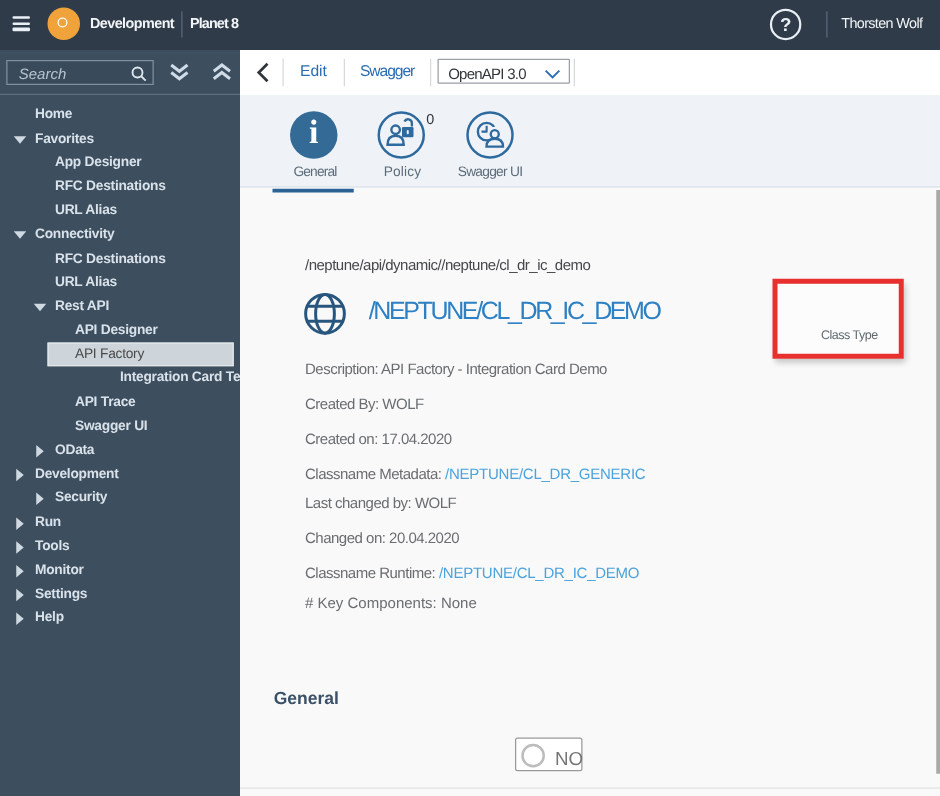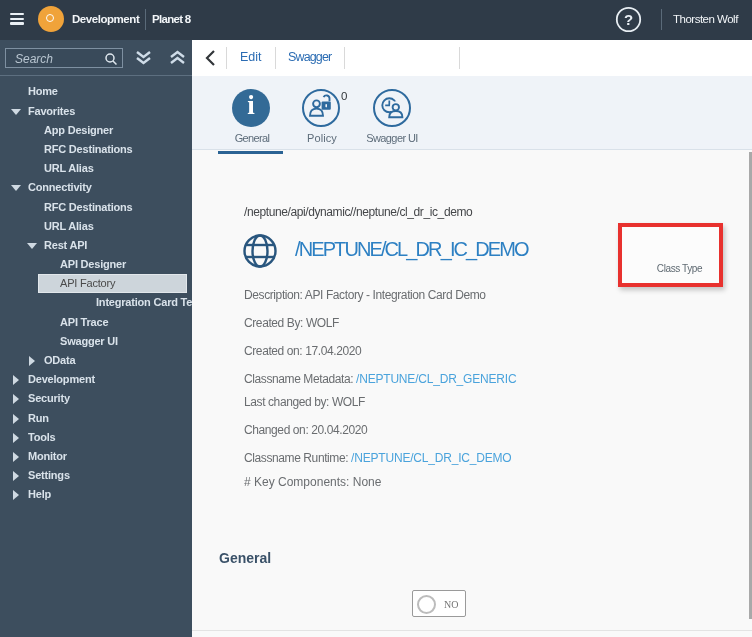--- a/index.html
+++ b/index.html
@@ -41,21 +41,21 @@
   .underline { position:absolute; left:26px; top:75px; width:65px; height:3px; background:#2b6394; }
 
   .content { position:absolute; left:192px; top:151px; width:560px; height:406px; background:#f9f9f9; }
   .grow { position:absolute; left:52px; color:#6a6d70; font-size:12px; letter-spacing:-0.4px; white-space:nowrap; }
   .lnk { color:#4aa3dc; letter-spacing:-0.2px; }
 
   .redbox { position:absolute; left:426px; top:72px; width:105px; height:64px; border:4px solid #e8312e; background:#fcfcfc; box-shadow:2px 3px 5px rgba(0,0,0,0.22); }
 
   .switch { position:absolute; left:220px; top:439px; width:54px; height:27px; border:1px solid #9a9a9a; background:#fff; border-radius:2px; }
   .switch .knob { position:absolute; left:4px; top:3.5px; width:19px; height:19px; border:2.5px solid #bcbcbc; border-radius:50%; background:#fff; }
-  .switch .no { position:absolute; left:31px; top:8px; font-size:10px; color:#757575;font-family:Liberation Serif, serif; }
+  .switch .no { position:absolute; left:31px; top:8px; font-size:15px; color:#757575; }
 
   .scrollthumb { position:absolute; left:749px; top:152px; width:3px; height:467px; background:#a9a9a9; }
 </style>
 </head>
 <body>
 
 <div class="shell">
   <div class="burger abs" style="left:10px; top:13px;">
       <span></span>
       <span></span>
@@ -141,21 +141,21 @@
         <span class="lbl" style="left:60px;">Swagger UI</span>
       </div>
     <div class="trow" style="top:269.06px;">
         <div class="tri-r" style="left:29px;"></div>
         <span class="lbl" style="left:44px;">OData</span>
       </div>
     <div class="trow" style="top:288.25px;">
         <div class="tri-r" style="left:13px;"></div>
         <span class="lbl" style="left:28px;">Development</span>
       </div>
-    <div class="trow" style="top:307.44px;">
+    <div class="trow" style="top:307.44px;margin-left:16px;">
         <div class="tri-r" style="left:13px;"></div>
         <span class="lbl" style="left:28px;">Security</span>
       </div>
     <div class="trow" style="top:326.63px;">
         <div class="tri-r" style="left:13px;"></div>
         <span class="lbl" style="left:28px;">Run</span>
       </div>
     <div class="trow" style="top:345.82px;">
         <div class="tri-r" style="left:13px;"></div>
         <span class="lbl" style="left:28px;">Tools</span>
@@ -177,20 +177,26 @@
 
 <div class="toolbar">
   <svg class="abs" style="left:12px; top:9px;" width="12" height="18" viewBox="0 0 12 18">
     <path d="M10 2 L3 9 L10 16" fill="none" stroke="#32363a" stroke-width="2.2"></path>
   </svg>
   <div class="tsep" style="left:34px;"></div>
   <div class="tlink" style="left:48px;">Edit</div>
   <div class="tsep" style="left:83px;"></div>
   <div class="tlink" style="left:96px; letter-spacing:-0.85px;">Swagger</div>
   <div class="tsep" style="left:152px;"></div>
+  <div class="select">
+    <span class="val">OpenAPI 3.0</span>
+    <svg class="abs" style="left:84px; top:6.5px;" width="14" height="9" viewBox="0 0 14 9">
+      <path d="M1.5 1.5 L7 7 L12.5 1.5" fill="none" stroke="#2b6cb3" stroke-width="1.5"></path>
+    </svg>
+  </div>
   <div class="tsep" style="left:267px;"></div>
 </div>
 
 <div class="tabstrip">
   <div class="circ fill" style="left:40px;">
     <span style="position:absolute; left:0; top:1px; width:38px; text-align:center; color:#fff; font-family:'Liberation Serif',serif; font-weight:bold; font-size:27px;">i</span>
   </div>
   <div class="tablbl" style="left:10px; width:100px; letter-spacing:-0.65px;">General</div>
   <div class="underline"></div>
 

